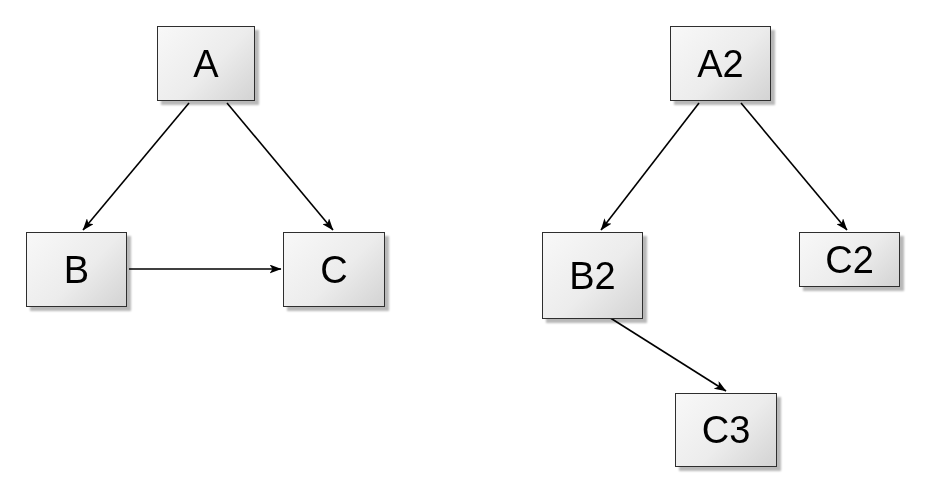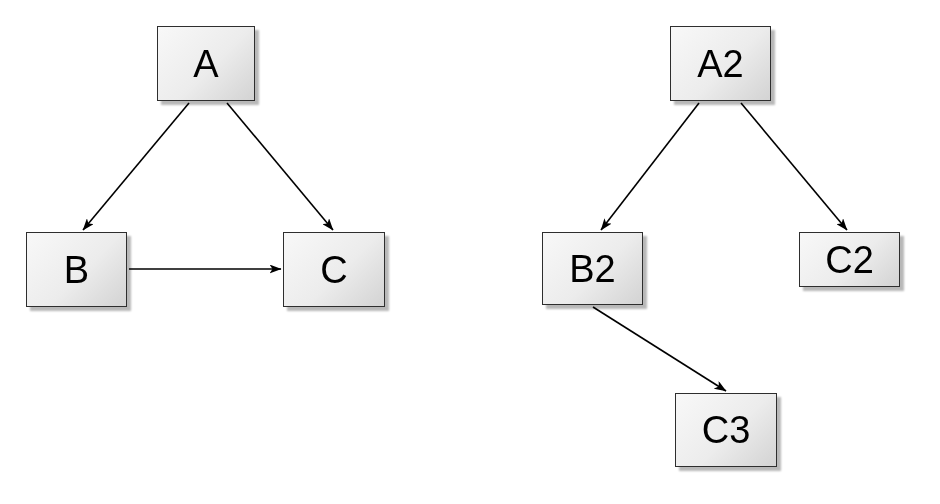--- a/index.html
+++ b/index.html
@@ -68,21 +68,21 @@
       </div>
       <div class="node" style="left: 26px; top: 232px; width: 101px; height: 75px;">
         <span class="node-label">B</span>
       </div>
       <div class="node" style="left: 283px; top: 232px; width: 102px; height: 75px;">
         <span class="node-label">C</span>
       </div>
       <div class="node" style="left: 670px; top: 26px; width: 101px; height: 75px; text-align: right;">
         <span class="node-label">A2</span>
       </div>
-      <div class="node" style="left: 542px; top: 232px; width: 101px; height: 73px;">
+      <div class="node" style="left: 542px; top: 232px; width: 101px; height: 87px;">
         <span class="node-label">B2</span>
       </div>
       <div class="node" style="left: 799px; top: 232px; width: 101px; height: 55px;">
         <span class="node-label">C2</span>
       </div>
       <div class="node" style="left: 675px; top: 393px; width: 102px; height: 74px;">
         <span class="node-label">C3</span>
       </div>
     </div>
 </div>

